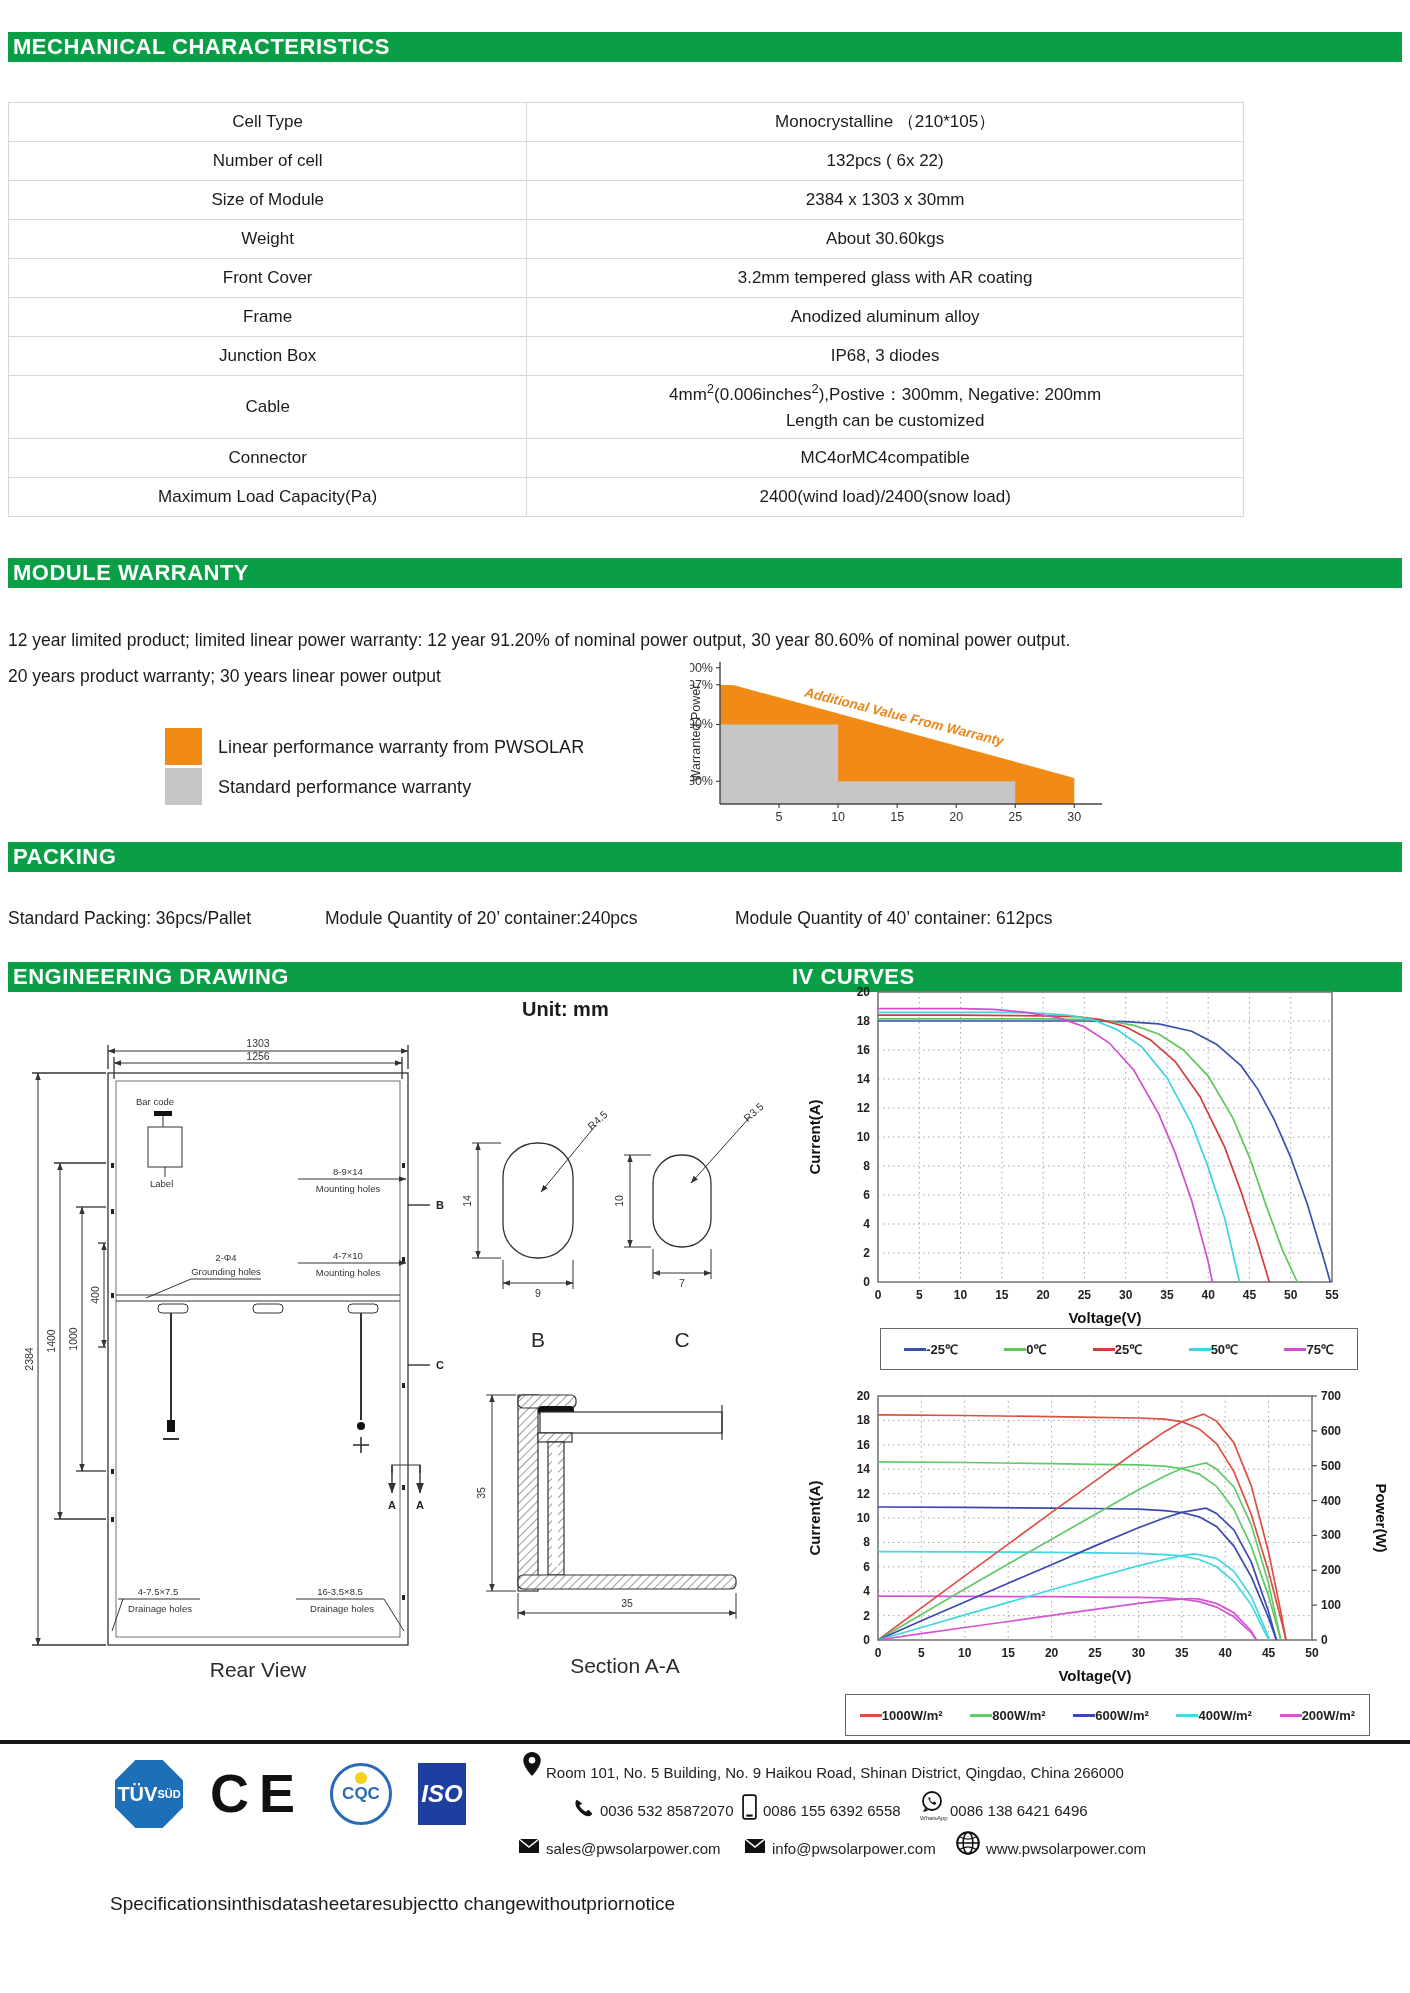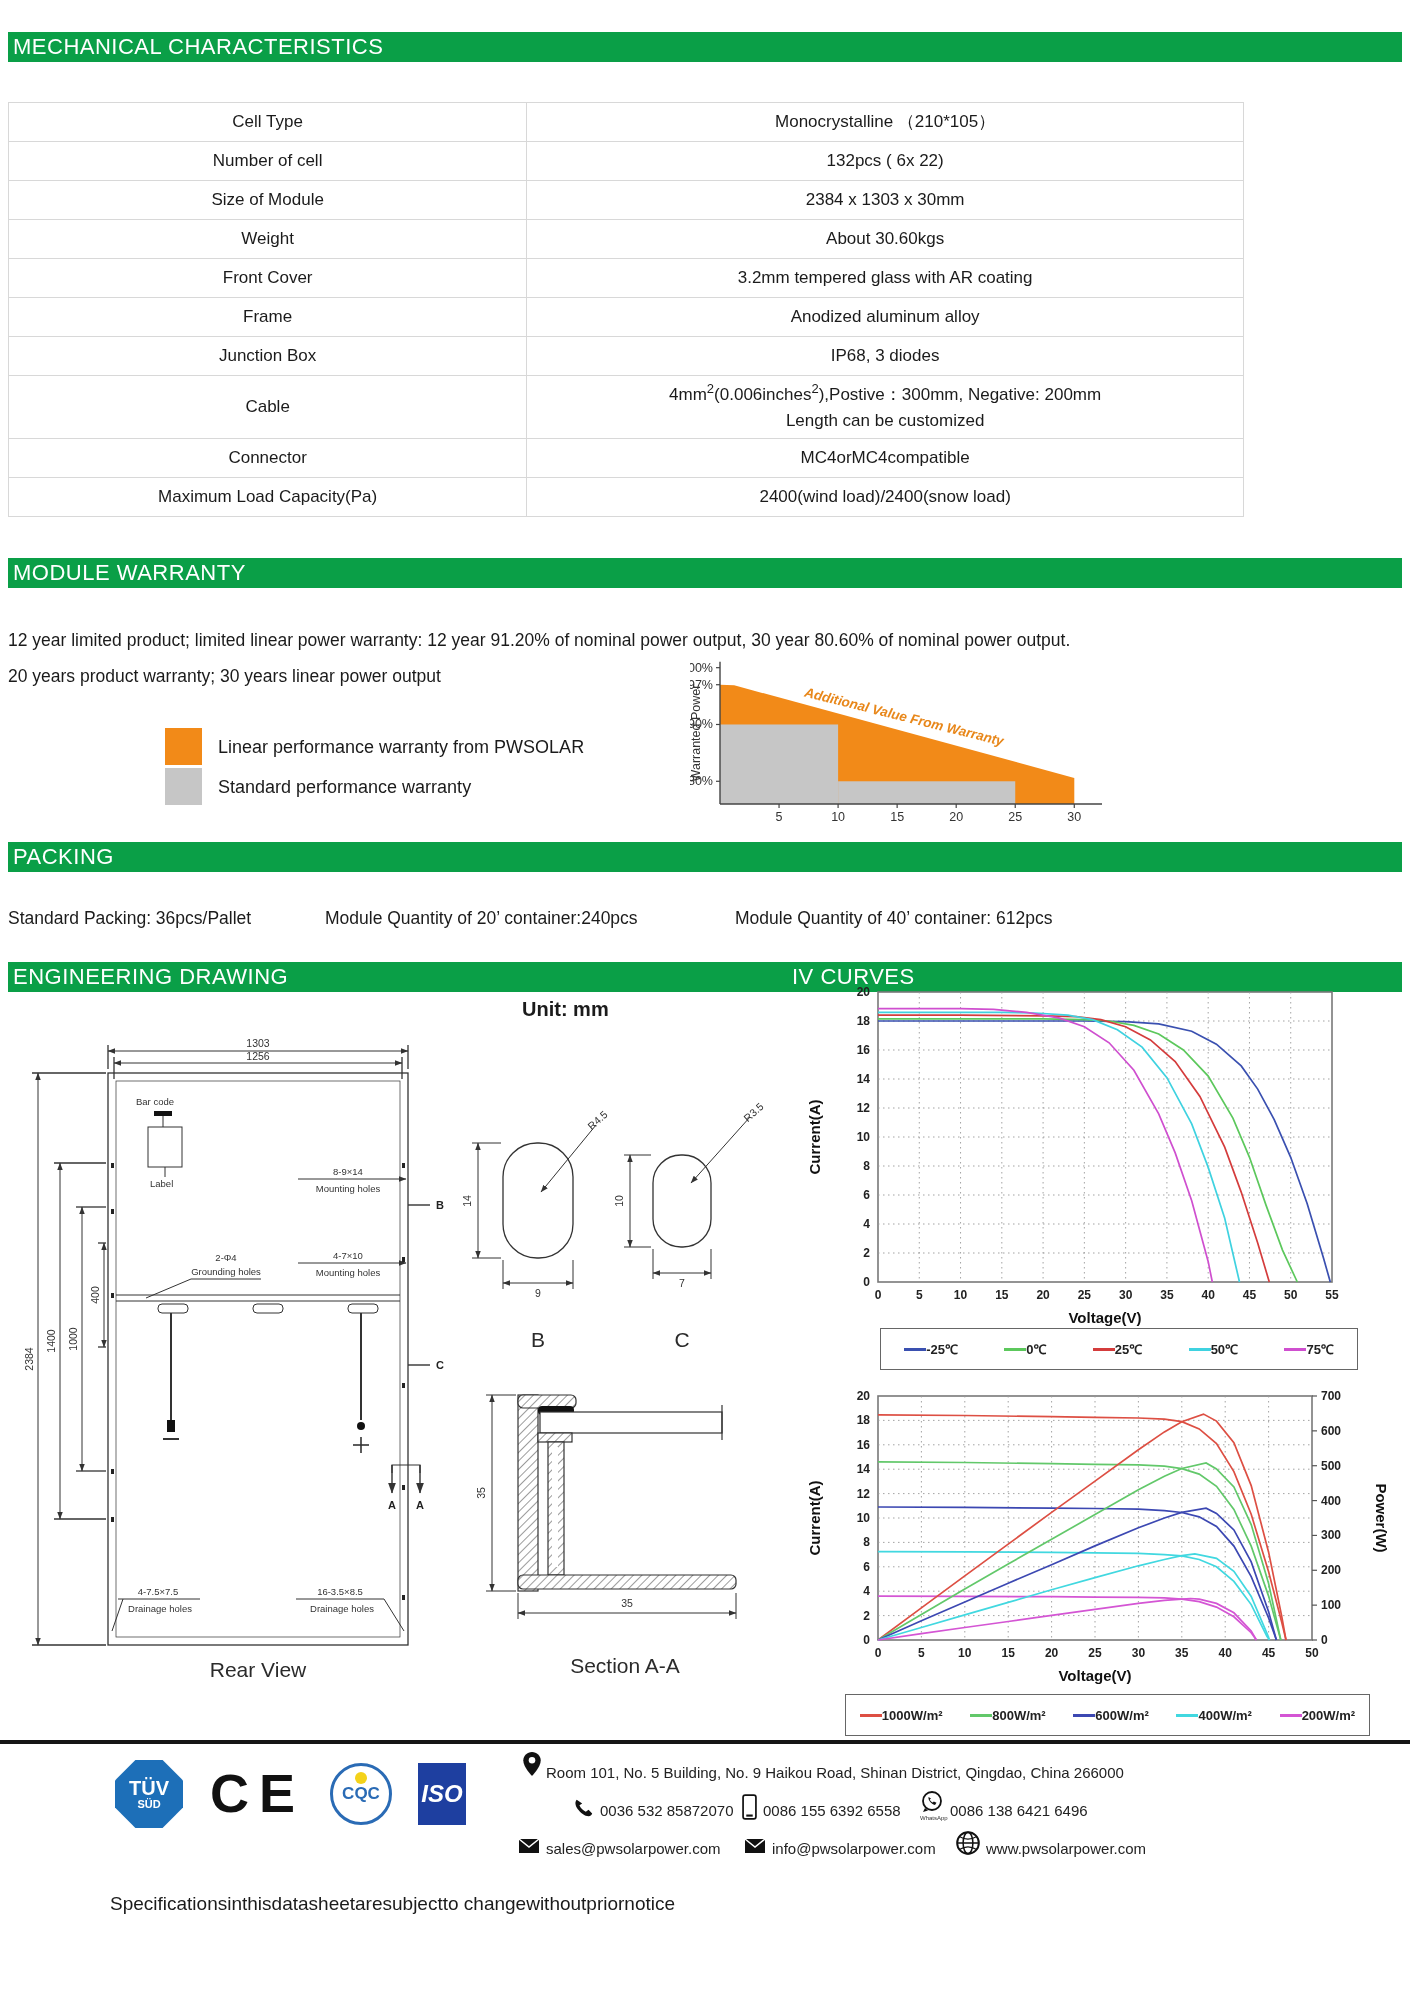--- a/index.html
+++ b/index.html
@@ -1,19 +1,19 @@
 <!DOCTYPE html>
 <html><head>
 <meta charset="utf-8">
 <style>
   body{margin:0;background:#fff}
   #page{position:relative;width:1410px;height:1993px;background:#fff;overflow:hidden;
         font-family:"Liberation Sans",sans-serif;color:#1b1b1b}
   .gbar{position:absolute;left:8px;width:1394px;height:30px;background:#0a9f47;color:#fff;
-        font-weight:normal;font-size:22px;line-height:30px;padding-left:5px;box-sizing:border-box;
+        font-weight:bold;font-size:22px;line-height:30px;padding-left:5px;box-sizing:border-box;
         letter-spacing:.5px}
   .gbar .second{position:absolute;left:784px;top:0}
   
   .mtable{position:absolute;left:8px;top:102px;width:1236px;border:1px solid #d8d8d8;box-sizing:border-box}
   .mrow{display:flex;border-bottom:1px solid #d8d8d8;height:38px}
   .mrow:last-child{border-bottom:none}
   .mrow.tall{height:62px}
   .mlabel{width:42%;border-right:1px solid #d8d8d8;display:flex;align-items:center;justify-content:center;
           font-size:17px;box-sizing:border-box}
   .mval{width:58%;display:flex;flex-direction:column;align-items:center;justify-content:center;
@@ -38,21 +38,21 @@
   .eng-cap{font:21px "Liberation Sans",sans-serif;fill:#2b2b2b}
   .eng-m{font:bold 11px "Liberation Sans",sans-serif;fill:#222}
   
   .rule{position:absolute;left:0;top:1740px;width:1410px;height:4px;background:#161616}
   .addr{position:absolute;font-size:15px;white-space:nowrap;color:#222}
   .note{position:absolute;left:110px;top:1893px;font-size:19px;color:#1b1b1b}
   .logo{position:absolute}
   .iso-box{width:48px;height:62px;background:#1e3fa0;color:#fff;display:flex;align-items:center;
            justify-content:center;font-weight:bold;font-size:24px;font-style:italic}
   .ce{font-size:54px;font-weight:bold;letter-spacing:10px;color:#111}
-  .tuv{width:68px;height:68px;background:#1d6fb8;color:#fff;display:flex;flex-direction:column;
+  .tuv{width:68px;height:68px;background:#1d6fb8;color:#fff;display:flex;flex-direction:row;
        align-items:center;justify-content:center;font-weight:bold;
        clip-path:polygon(30% 0,70% 0,100% 30%,100% 70%,70% 100%,30% 100%,0 70%,0 30%)}
   .tuv .l1{font-size:20px;line-height:20px}.tuv .l2{font-size:11px;line-height:12px}
   .cqc{width:62px;height:62px;border:3px solid #2a6bb5;border-radius:50%;box-sizing:border-box;
        display:flex;align-items:center;justify-content:center;position:relative;color:#2a6bb5;
        font-weight:bold;font-size:17px}
   .cqc .sun{position:absolute;top:6px;left:50%;transform:translateX(-50%);width:12px;height:12px;
             background:#f4d21a;border-radius:50%}
   .cicon{position:absolute;width:22px;height:24px}
   .wacap{position:absolute;font-size:6px;color:#333}

